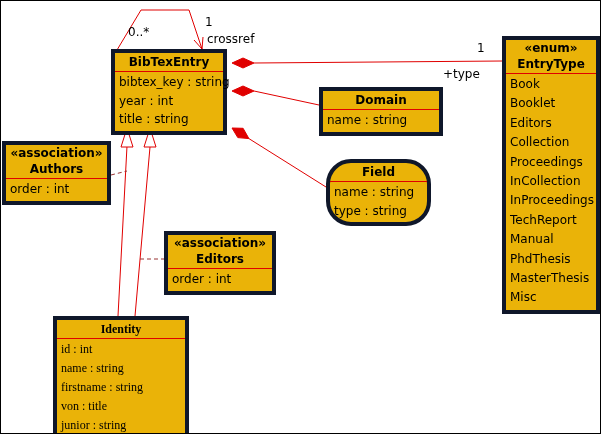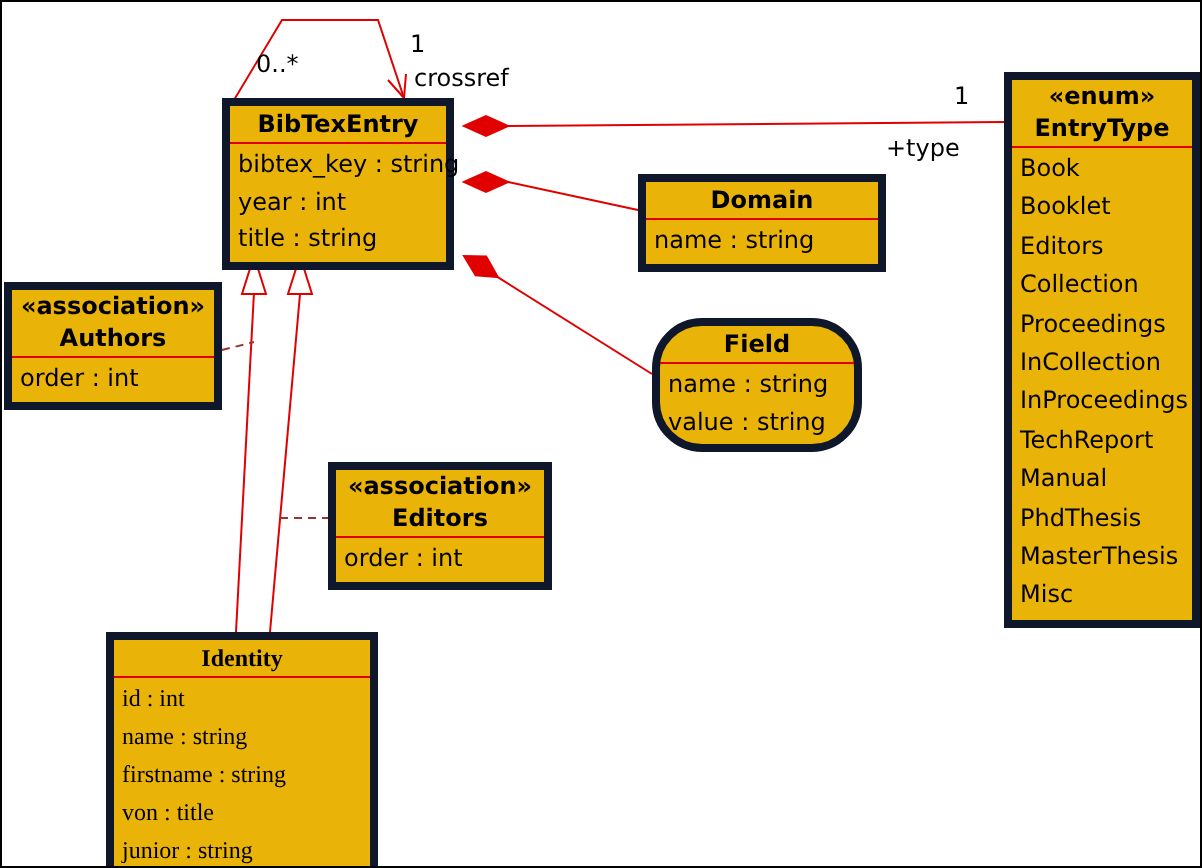--- a/index.html
+++ b/index.html
@@ -133,21 +133,21 @@
       <div class="uml-attr">name : string</div>
     </div>
   </div>
 
   <div class="uml-class" style="left:325px; top:158px; width:105px;border-radius:25px;">
     <div class="uml-header">
         <div class="cname">Field</div>
       </div>
     <div class="uml-attrs">
       <div class="uml-attr">name : string</div>
-      <div class="uml-attr">value : string</div>
+      <div class="uml-attr">type : string</div>
     </div>
   </div>
 
   <div class="uml-class" style="left:1px; top:140px; width:109px;">
     <div class="uml-header">
       <div class="stereo">«association»</div>
       <div class="cname">Authors</div>
     </div>
     <div class="uml-attrs">
       <div class="uml-attr">order : int</div>

